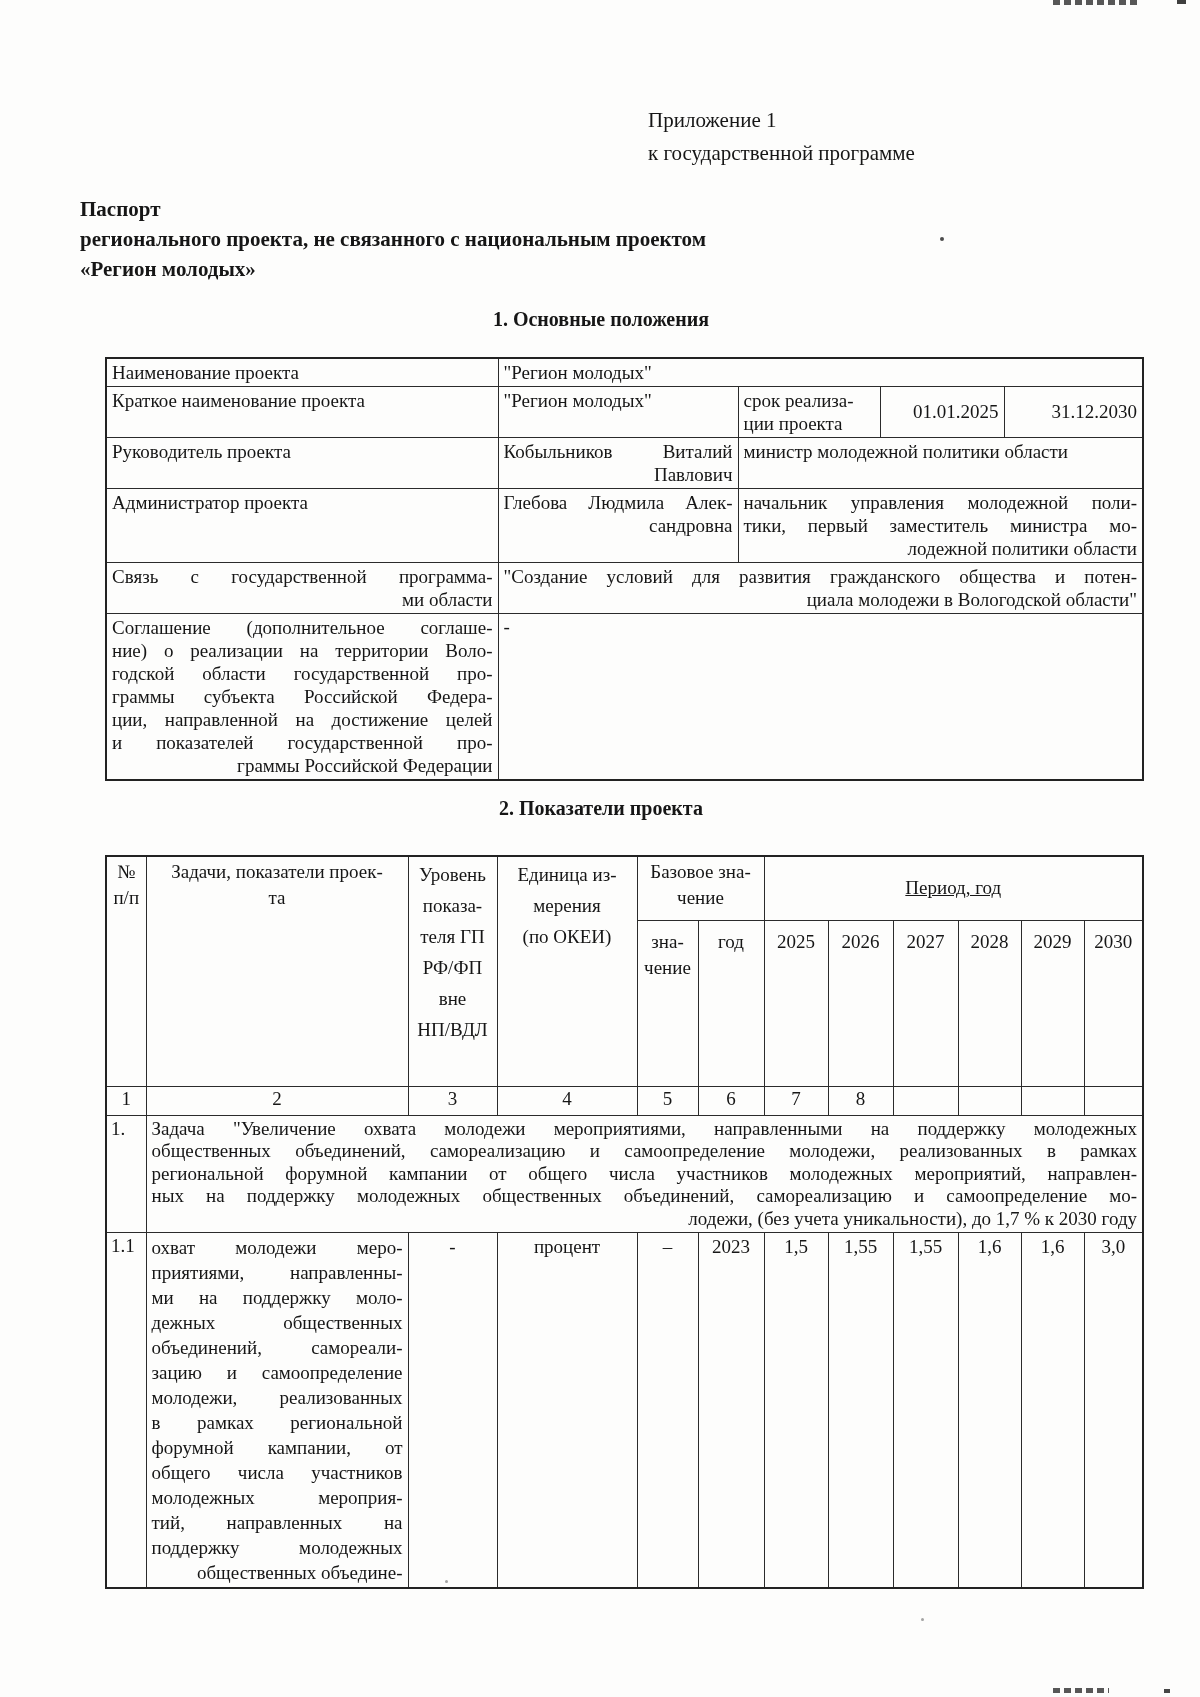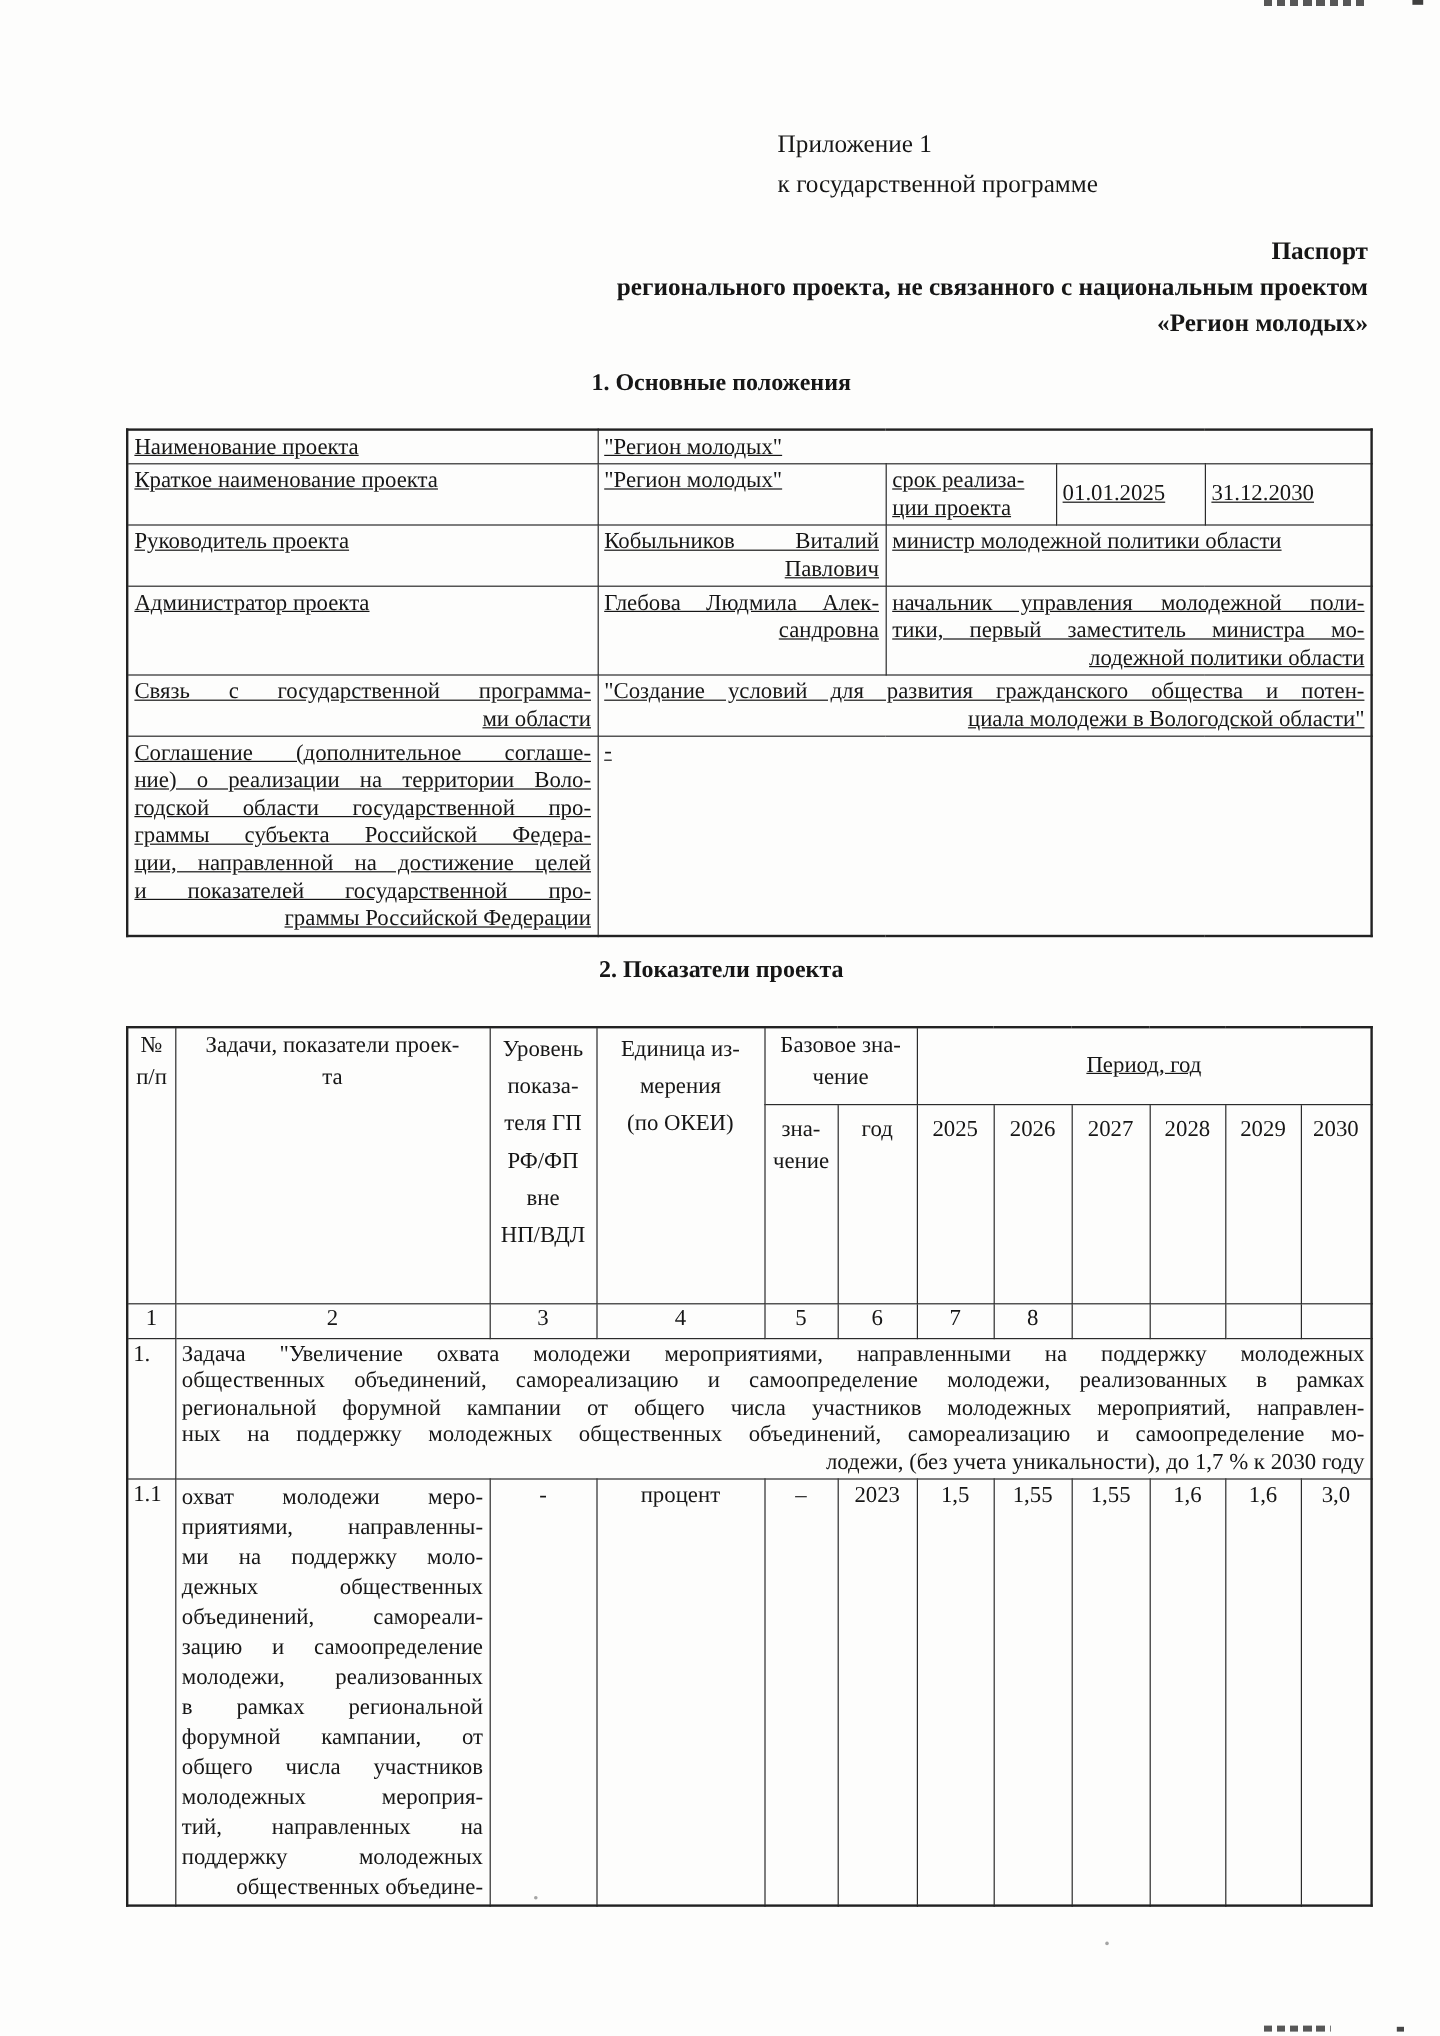--- a/index.html
+++ b/index.html
@@ -11,35 +11,35 @@
     -webkit-font-smoothing:antialiased;
   }
   .page{position:relative;width:1200px;height:1697px;overflow:hidden;}
 
   .appendix{
     position:absolute;left:648px;top:104px;
     font-size:21px;line-height:33px;
   }
   .doc-title{
     position:absolute;left:80px;top:194px;width:1060px;
-    text-align:right;font-weight:bold;font-size:21px;line-height:30px;
+    text-align:left;font-weight:bold;font-size:21px;line-height:30px;
   }
   .section-heading{
     position:absolute;left:71px;width:1060px;
     text-align:center;font-weight:bold;font-size:20px;
   }
   .sh-1{top:308px;}
   .sh-2{top:797px;}
 
   table{
     position:absolute;left:105px;width:1037px;
     border-collapse:collapse;table-layout:fixed;
     font-size:19px;
   }
-  .t1{top:357px;text-decoration:underline;}
+  .t1{top:357px;}
   .t2{top:855px;}
   td,th{
     border:1.6px solid #2b2b2b;
     vertical-align:top;
     padding:2px 5px;
     overflow:hidden;
   }
   table{border:2px solid #222;}
   th{font-weight:normal;text-align:center;white-space:pre-line;line-height:26px;}
   .t1 td{line-height:23px;}
@@ -52,21 +52,21 @@
   .ln{white-space:nowrap;}
   .jl .ln{text-align:justify;text-align-last:justify;}
   .jl .ln:last-child{text-align:right;text-align-last:auto;}
   .ll .ln{text-align:left;}
   .numbering td{text-align:center;height:26px;line-height:22px;padding:1px 4px;}
   .task-text{line-height:22.5px;font-size:19px;}
   .ind-name{line-height:25px;}
   .val{text-align:center;line-height:24px;}
   .t2 .rownum{text-align:left;padding-left:4px;}
 
-  .t1 .date{text-align:left;vertical-align:middle;line-height:22px;}
+  .t1 .date{text-align:right;vertical-align:middle;line-height:22px;}
   .t1 .dash-cell{line-height:22px;}
 
   
   .artifact{position:absolute;pointer-events:none;}
   .smudge{
     height:5px;
     background:repeating-linear-gradient(90deg,#3a3a3a 0 7px,transparent 7px 11px);
     opacity:.85;
   }
   .dot{background:#4c4c4c;border-radius:50%;}

